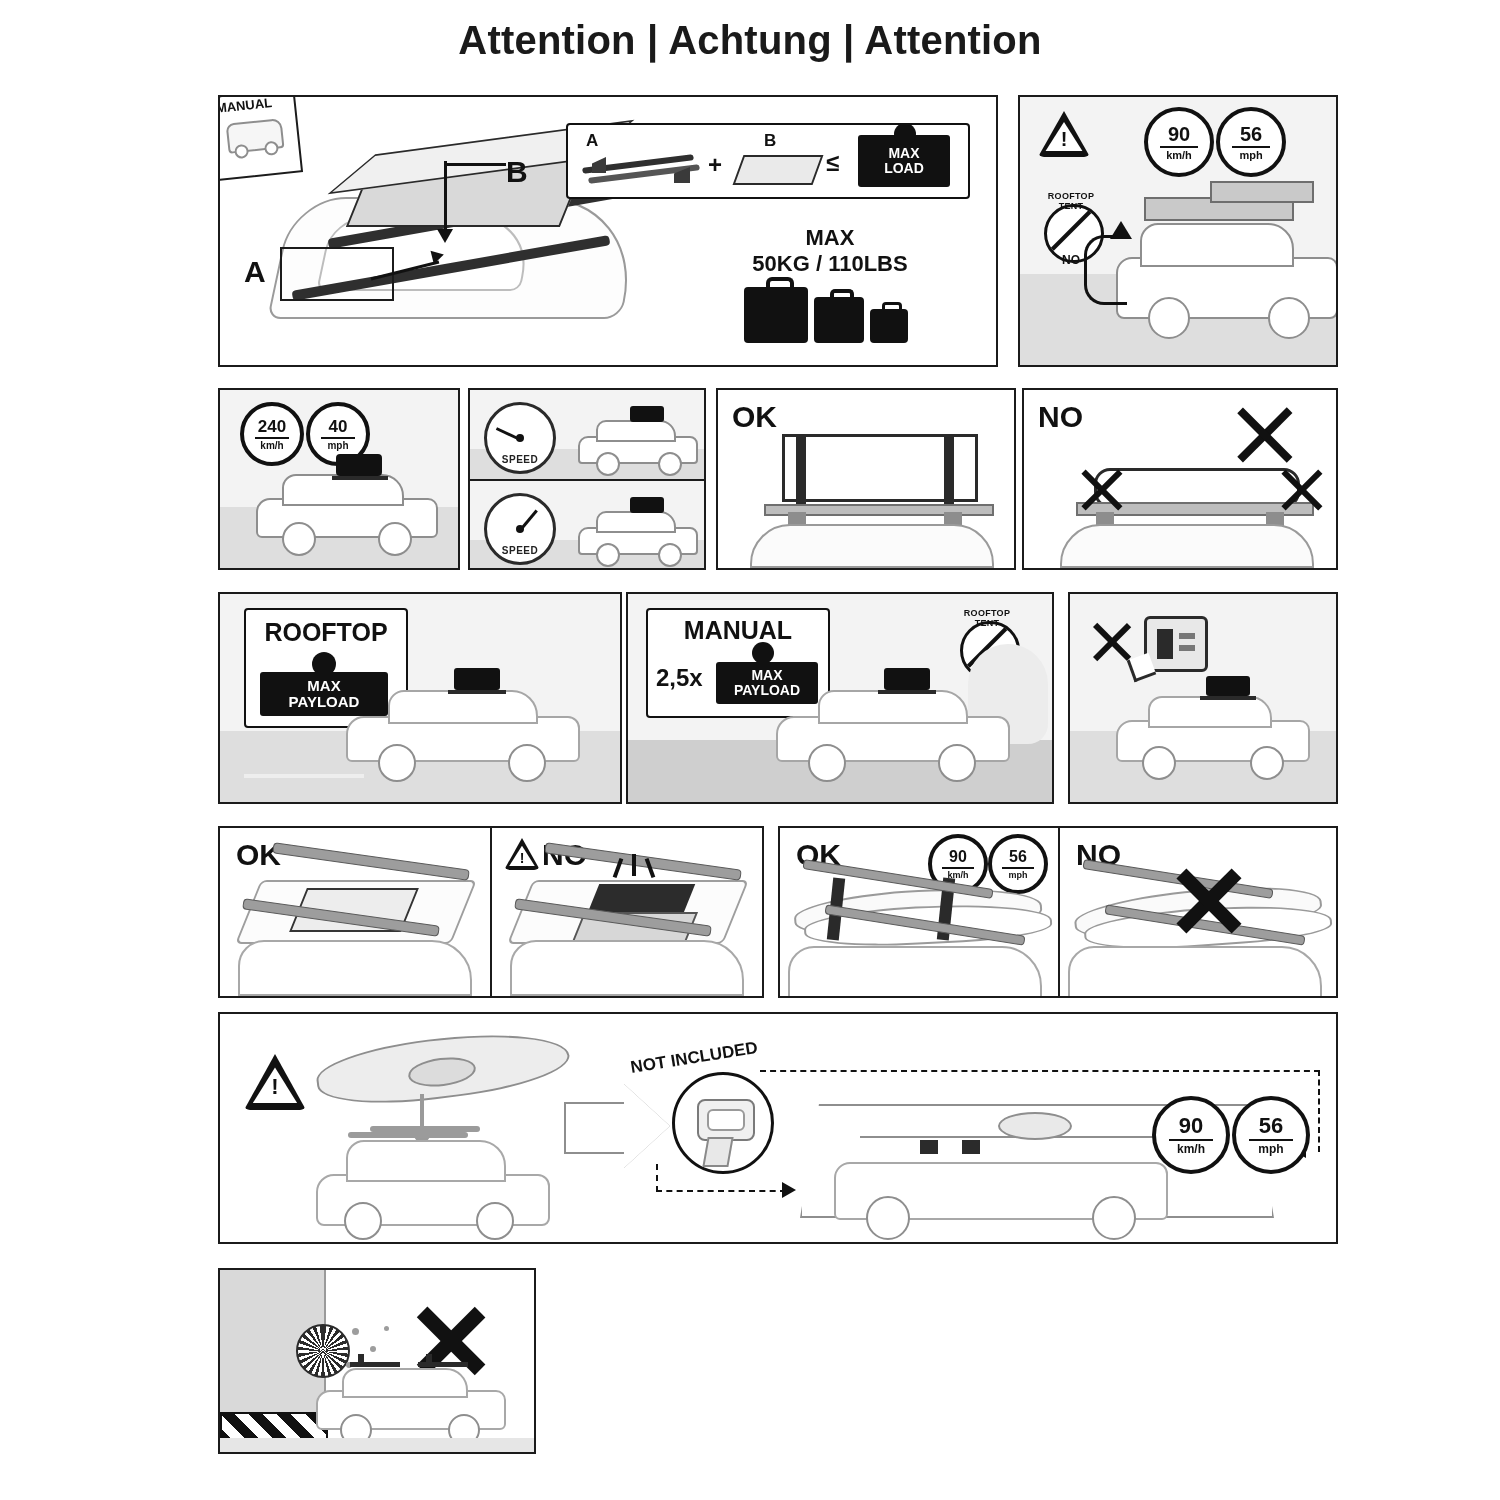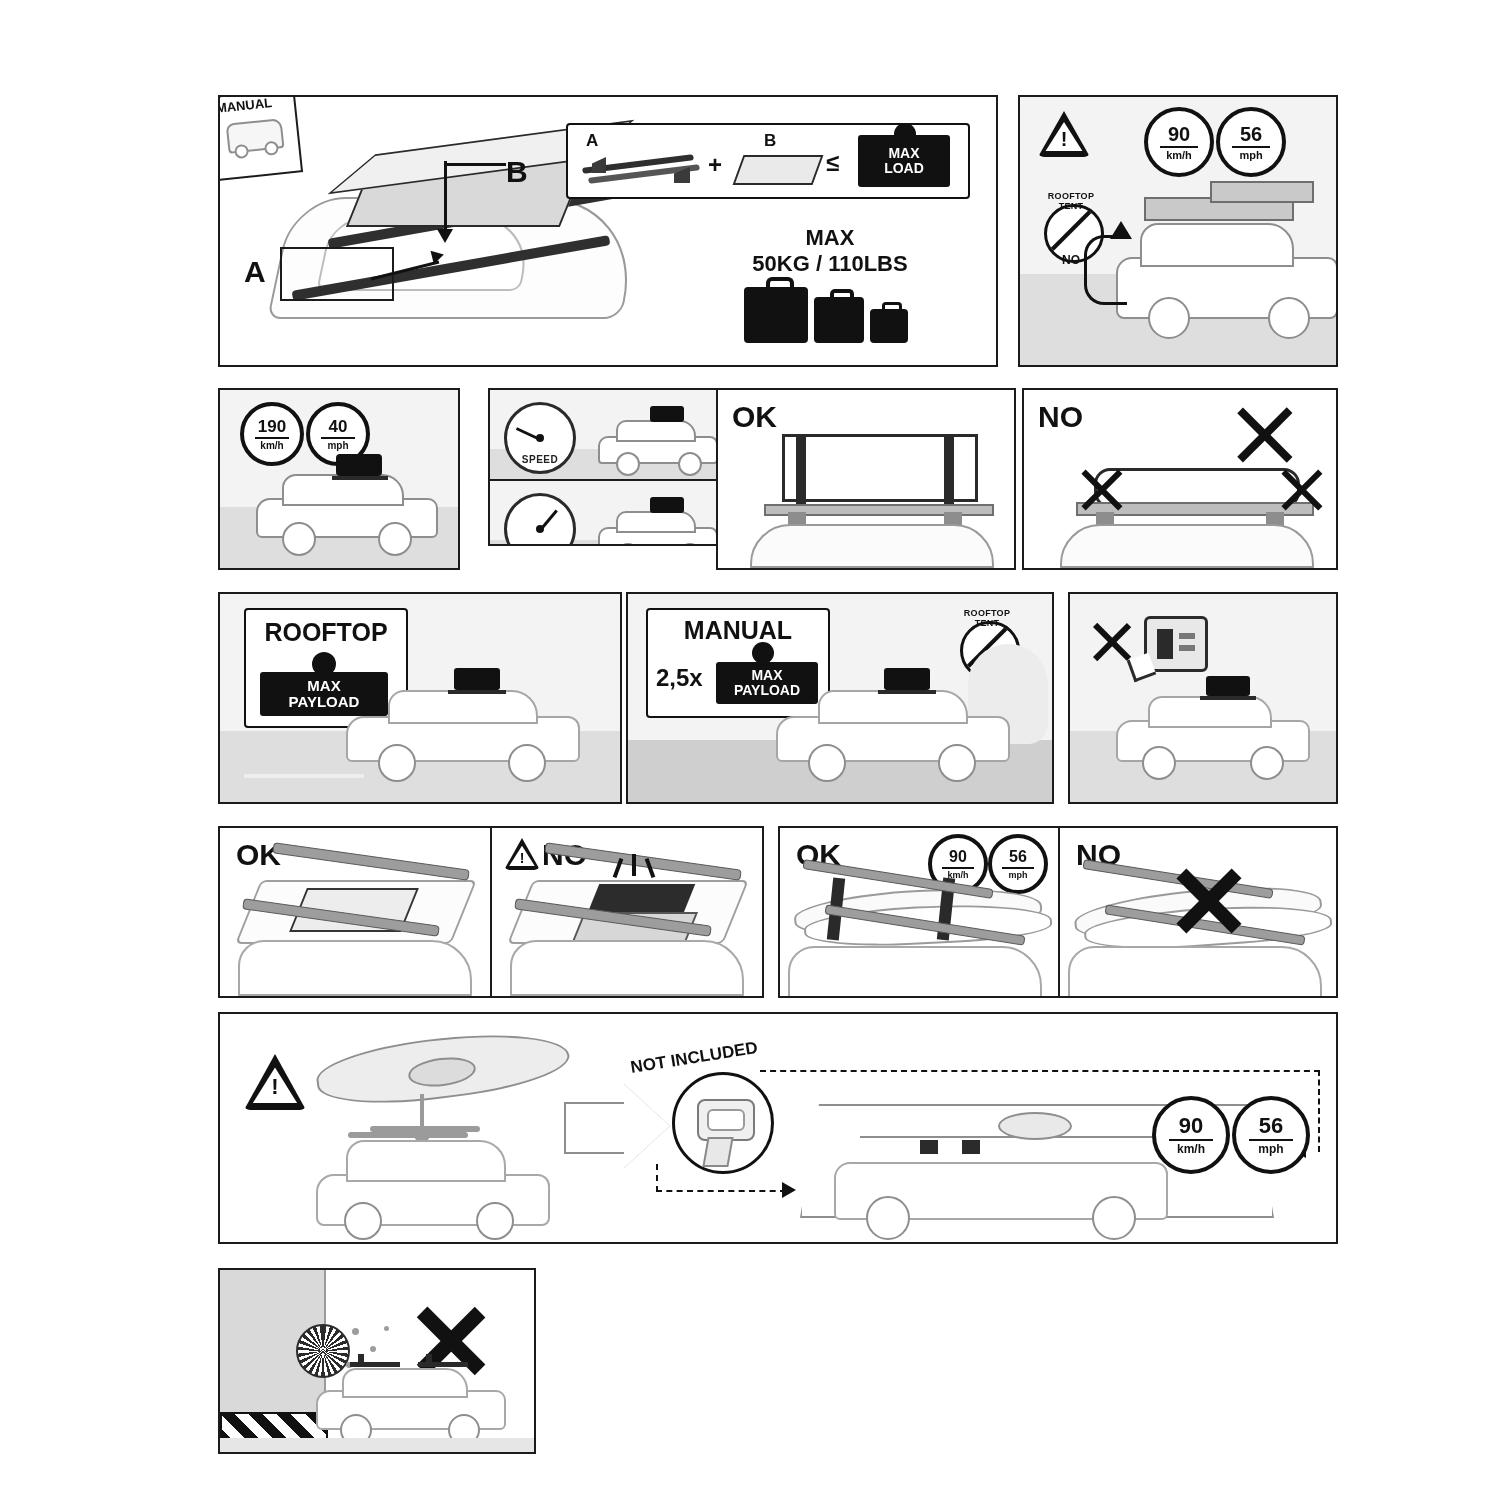--- a/index.html
+++ b/index.html
@@ -127,20 +127,21 @@
     position:absolute;right:40px;bottom:34px;
     font-size:52px;font-weight:800;letter-spacing:-1px;color:#111;
   }
   .omac .red{color:#d81f26;}
 </style>
 </head>
 <body>
 
 <div class="page">
 
+  <div class="title">Attention | Achtung | Attention</div>
 
   <div class="panel" style="left:218px;top:95px;width:780px;height:272px;">
 
     <div style="position:absolute;left:-10px;top:-22px;width:84px;height:98px;background:#fff;border:2px solid #1b1b1b;transform:rotate(-6deg);">
       <div style="position:absolute;left:6px;top:6px;font-size:13px;font-weight:700;line-height:1.05;">CAR</div>
       <div style="position:absolute;left:6px;top:21px;font-size:13px;font-weight:700;line-height:1.05;">MANUAL</div>
       <div style="position:absolute;left:14px;top:44px;width:52px;height:26px;border:2px solid #8e8e8e;border-radius:8px 10px 4px 4px;background:#f6f6f6;"></div>
       <div style="position:absolute;left:20px;top:66px;width:10px;height:10px;border:2px solid #8e8e8e;border-radius:50%;background:#fff;"></div>
       <div style="position:absolute;left:50px;top:66px;width:10px;height:10px;border:2px solid #8e8e8e;border-radius:50%;background:#fff;"></div>
 
@@ -238,40 +239,40 @@
     </div>
 
     <div style="position:absolute;left:64px;top:138px;width:40px;height:64px;border:3px solid #111;border-right:none;border-radius:20px 0 0 20px;background:transparent;"></div>
     <div style="position:absolute;left:90px;top:124px;width:0;height:0;border-bottom:18px solid #111;border-left:11px solid transparent;border-right:11px solid transparent;"></div>
   </div>
 
   <div class="panel" style="left:218px;top:388px;width:242px;height:182px;">
     <div class="sky"></div>
     <div class="ground"></div>
     <div class="badge" style="left:20px;top:12px;width:56px;height:56px;">
-      <div class="num" style="font-size:17px;">190</div>
+      <div class="num" style="font-size:17px;">240</div>
       <div class="bar"></div>
       <div class="unit" style="font-size:10px;">km/h</div>
     </div>
     <div class="badge" style="left:86px;top:12px;width:56px;height:56px;">
       <div class="num" style="font-size:17px;">40</div>
       <div class="bar"></div>
       <div class="unit" style="font-size:10px;">mph</div>
     </div>
     <div>
       <div style="position:absolute;left:36px;top:108px;width:178px;height:36px;border:2px solid #8e8e8e;border-radius:14px 10px 6px 6px;background:#fff;"></div>
       <div style="position:absolute;left:62px;top:84px;width:118px;height:28px;border:2px solid #8e8e8e;border-radius:14px 22px 0 0;background:#fff;"></div>
       <div class="wheel" style="left:62px;top:132px;width:30px;height:30px;"></div>
       <div class="wheel" style="left:158px;top:132px;width:30px;height:30px;"></div>
       <div class="box-dark" style="left:116px;top:64px;width:46px;height:22px;border-radius:4px;"></div>
       <div class="bar-dark" style="left:112px;top:86px;width:56px;height:4px;"></div>
     </div>
   </div>
 
-  <div class="panel" style="left:468px;top:388px;width:238px;height:158px;margin-left:20px;">
+  <div class="panel" style="left:468px;top:388px;width:238px;height:182px;">
     <div class="subpanel" style="left:-2px;top:-2px;width:238px;height:93px;">
       <div class="sky"></div>
         <div class="ground"></div>
       <div class="speedo" style="left:14px;top:12px;width:66px;height:66px;">
         <div class="needle" style="left:50%;top:50%;width:26px;transform:rotate(-155deg);"></div>
         <div class="cap"></div>
         <div class="txt">SPEED</div>
       </div>
       <div>
         <div style="position:absolute;left:108px;top:46px;width:116px;height:24px;border:2px solid #8e8e8e;border-radius:10px 8px 4px 4px;background:#fff;"></div>

